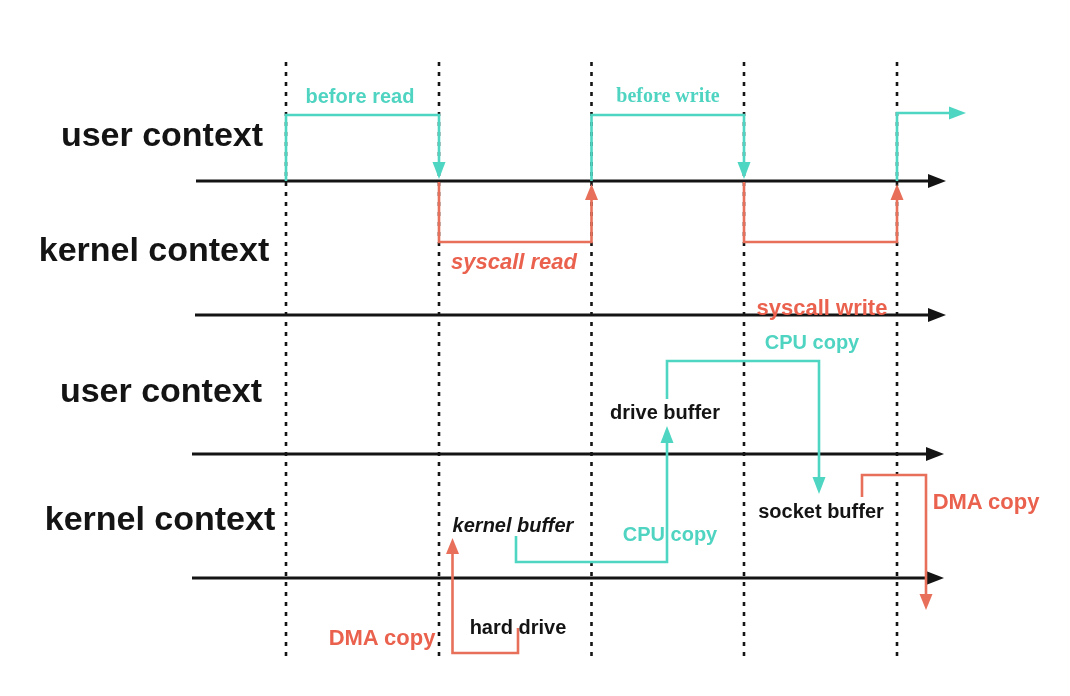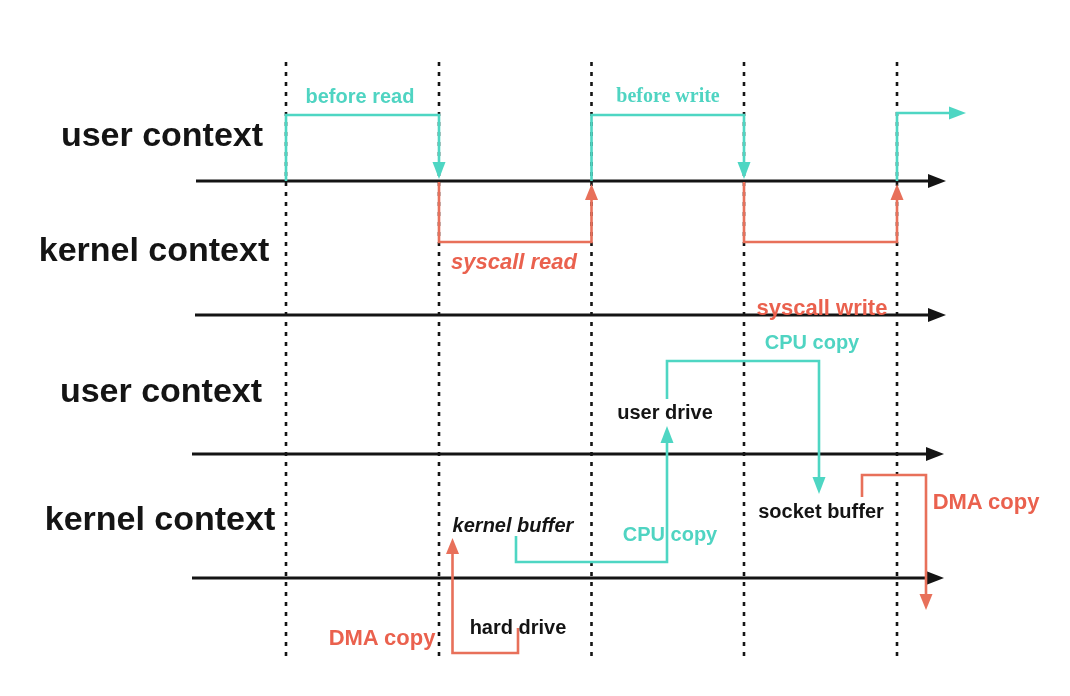--- a/index.html
+++ b/index.html
@@ -95,21 +95,21 @@
   <div class="lbl ctx" style="left:154px; top:249px;">kernel context</div>
   <div class="lbl teal-text" style="left:360px; top:96px;">before read</div>
   <div class="lbl teal-text" style="left:668px; top:95px;font-family:Liberation Serif, serif;">before write</div>
   <div class="lbl red-text" style="left:514px; top:262px;font-style:italic;">syscall read</div>
   <div class="lbl red-text" style="left:822px; top:272px;margin-top:36px;">syscall write</div>
 
   <div class="lbl ctx" style="left:161px; top:390px;">user context</div>
   <div class="lbl ctx" style="left:160px; top:518px;">kernel context</div>
 
   <div class="lbl teal-text" style="left:812px; top:342px;">CPU copy</div>
-  <div class="lbl small-blk" style="left:665px; top:412px;">user drive</div>
+  <div class="lbl small-blk" style="left:665px; top:412px;">drive buffer</div>
   <div class="lbl small-blk" style="left:513px; top:525px;font-style:italic;">kernel buffer</div>
   <div class="lbl teal-text" style="left:670px; top:534px;">CPU copy</div>
   <div class="lbl small-blk" style="left:821px; top:511px;">socket buffer</div>
   <div class="lbl red-text" style="left:986px; top:502px;">DMA copy</div>
   <div class="lbl small-blk" style="left:518px; top:627px;">hard drive</div>
   <div class="lbl red-text" style="left:382px; top:638px;">DMA copy</div>
 
 
 </div>
 

